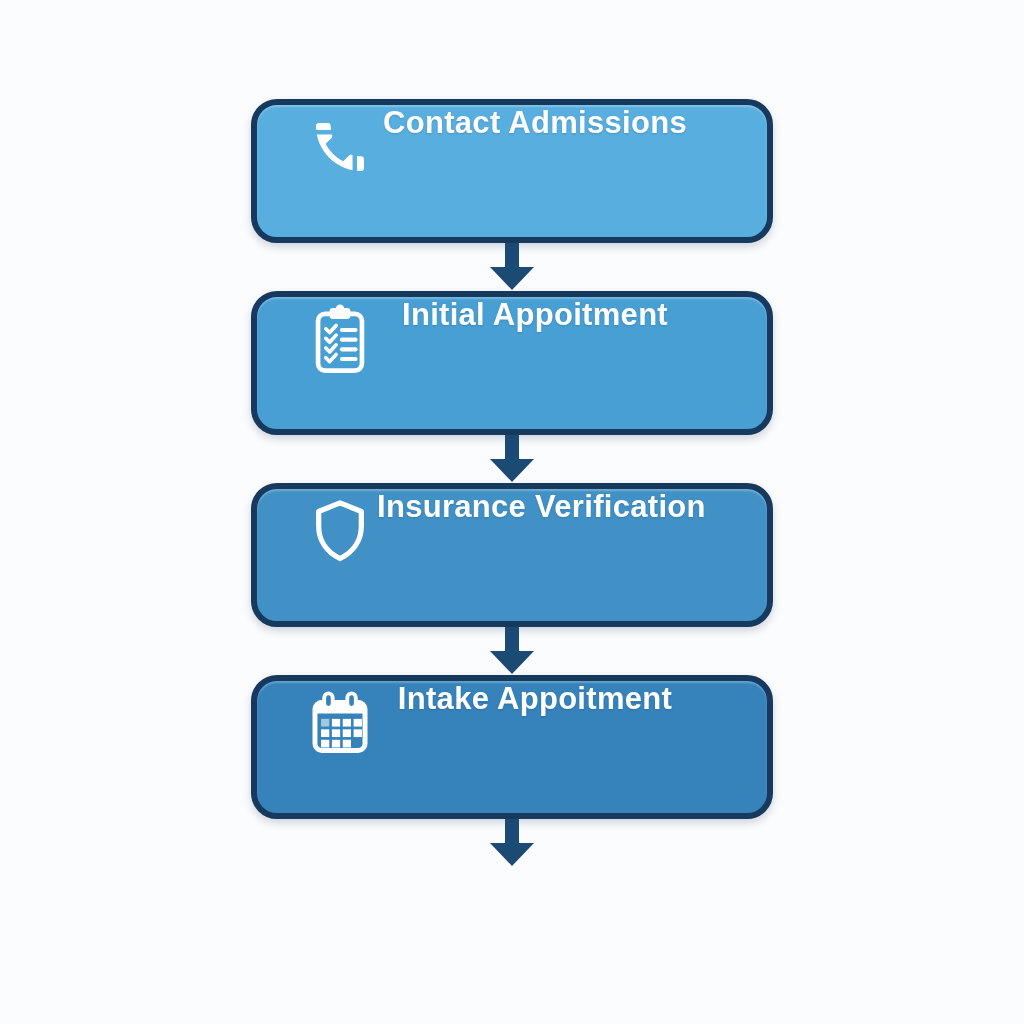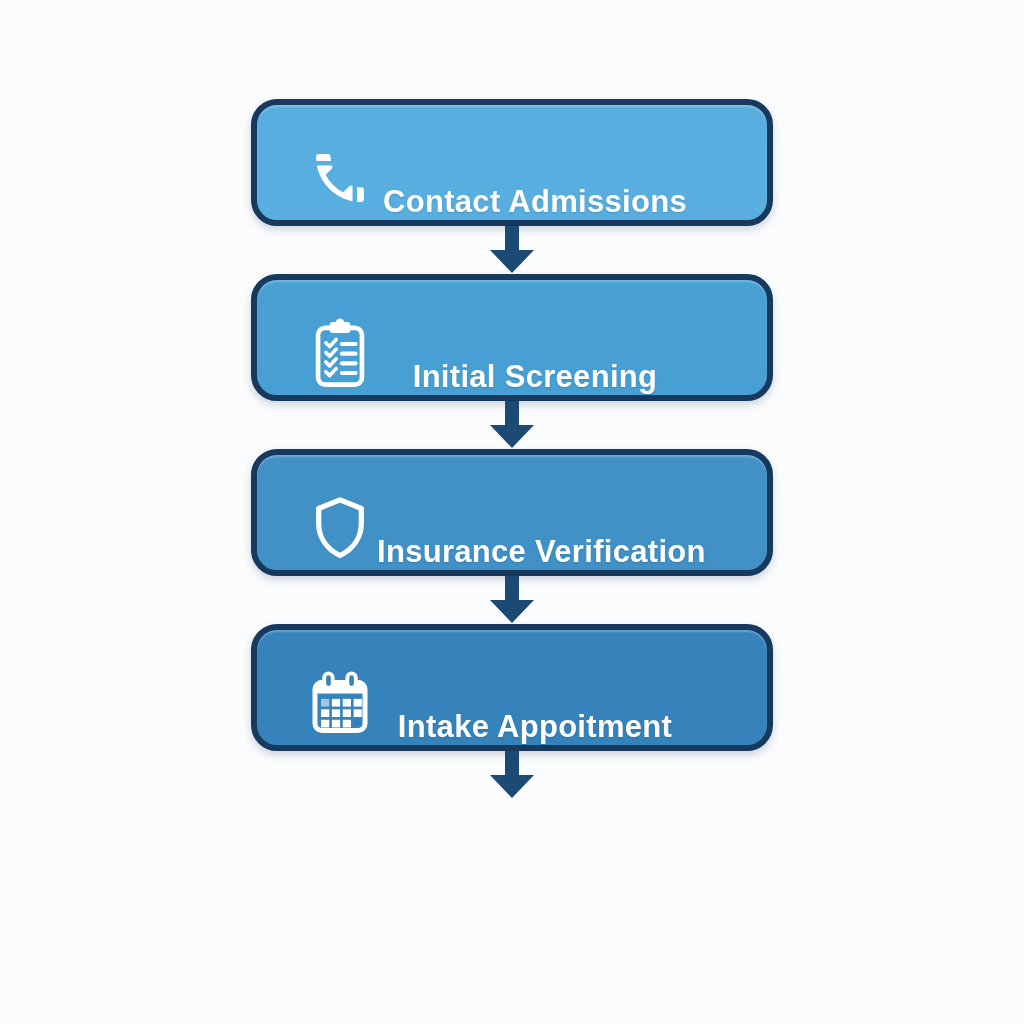--- a/index.html
+++ b/index.html
@@ -8,26 +8,26 @@
     font-family: "Liberation Sans", sans-serif;
     overflow: hidden;
   }
   .canvas {
     width: 1024px; height: 1024px;
     box-sizing: border-box;
     display: flex; flex-direction: column; align-items: center;
     padding-top: 99px;
   }
   .step {
-    width: 522px; height: 127px;
+    width: 522px; height: 144px;
     box-sizing: border-box;
     background: var(--fill);
     border: 6px solid var(--border);
     border-radius: 26px;
-    display: flex; align-items: flex-end;
+    display: flex; align-items: flex-start;
     padding-left: 46px; padding-right: 18px;
     box-shadow: 0 4px 8px rgba(23, 57, 94, 0.20),
                 inset 0 2px 2px rgba(255, 255, 255, 0.25);
   }
   .icon {
     flex: 0 0 auto;
     width: 74px; height: 84px;
     display: flex; align-items: center; justify-content: center;
   }
   .label {
@@ -78,21 +78,21 @@
           <line stroke-width="3.2" x1="25.5" y1="21.5" x2="36" y2="21.5"></line>
           <path stroke-width="2.8" d="M13 28 l3 3 5-5.5"></path>
           <line stroke-width="3.2" x1="25.5" y1="29" x2="36" y2="29"></line>
           <path stroke-width="2.8" d="M13 35.5 l3 3 5-5.5"></path>
           <line stroke-width="3.2" x1="25.5" y1="36.5" x2="36" y2="36.5"></line>
           <path stroke-width="2.8" d="M13 43 l3 3 5-5.5"></path>
           <line stroke-width="3.2" x1="25.5" y1="44" x2="36" y2="44"></line>
         </g>
       </svg>
     </span>
-    <span class="label">Initial Screening</span>
+    <span class="label">Initial Appoitment</span>
   </div>
 
   <svg class="arrow" viewBox="0 0 46 48">
     <path d="M16 0 H30 V24 H45 L23 47 L1 24 H16 Z" fill="#1b4a74"></path>
   </svg>
 
   <div class="step" style="--fill: #4191c6;">
     <span class="icon">
       <svg width="66" height="70" viewBox="0 0 48 48">
         <path d="M24 3.5 L39.5 9.8 V20.5 C39.5 31.5 33 39.6 24 44 C15 39.6 8.5 31.5 8.5 20.5 V9.8 Z" fill="none" stroke="#ffffff" stroke-width="3.8" stroke-linejoin="round"></path>

